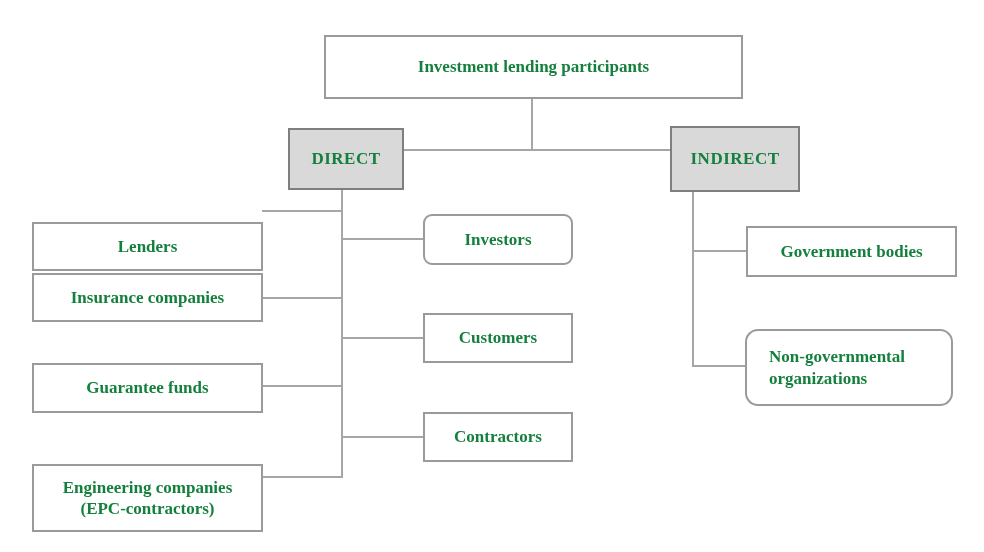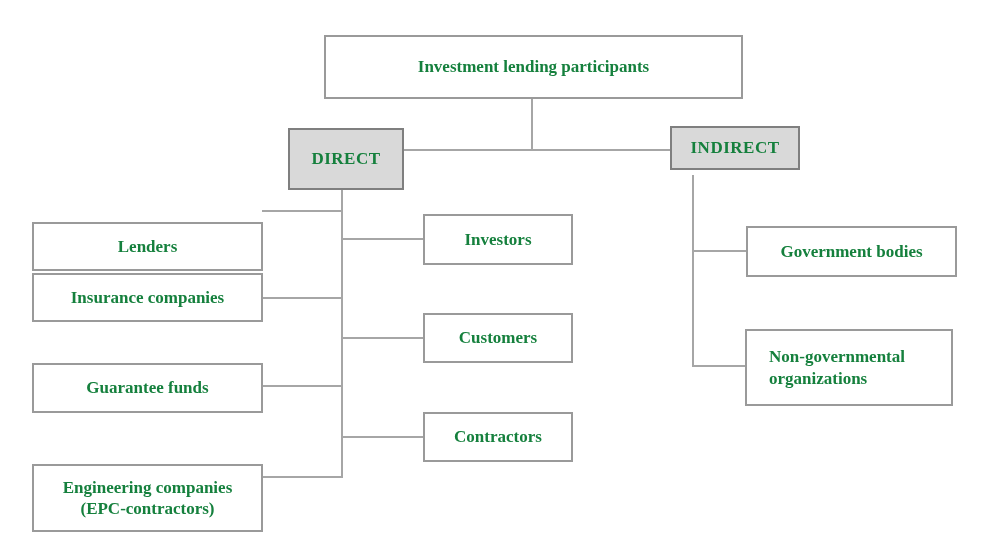--- a/index.html
+++ b/index.html
@@ -29,35 +29,36 @@
   .node.branch {
     background: #d9d9d9;
     border-color: #7f7f7f;
     letter-spacing: 0.5px;
   }
   .node.left-text {
     justify-content: flex-start;
     text-align: left;
     padding-left: 22px;
     padding-right: 40px;
+    border-radius: 13px;
   }
   .line {
     position: absolute;
     background: #a6a6a6;
   }
 
   
   #n-root        { left: 324px; top: 35px;  width: 419px; height: 64px; }
   #n-direct      { left: 288px; top: 128px; width: 116px; height: 62px; }
-  #n-indirect    { left: 670px; top: 126px; width: 130px; height: 44px; }
+  #n-indirect    { left: 670px; top: 126px; width: 130px; height: 66px; }
   #n-lenders     { left: 32px;  top: 186px; width: 231px; height: 49px; margin-top: 36px; }
   #n-insurance   { left: 32px;  top: 273px; width: 231px; height: 49px; }
   #n-guarantee   { left: 32px;  top: 363px; width: 231px; height: 50px; }
   #n-engineering { left: 32px;  top: 464px; width: 231px; height: 68px; }
-  #n-investors   { left: 423px; top: 214px; width: 150px; height: 51px; }
+  #n-investors   { left: 423px; top: 214px; width: 150px; height: 51px; border-radius: 9px; }
   #n-customers   { left: 423px; top: 313px; width: 150px; height: 50px; }
   #n-contractors { left: 423px; top: 412px; width: 150px; height: 50px; }
   #n-government  { left: 746px; top: 226px; width: 211px; height: 51px; }
   #n-ngo         { left: 745px; top: 329px; width: 208px; height: 77px; }
 
   
   #l-root-v        { left: 531px; top: 99px;  width: 2px;   height: 51px;  }
   #l-branch-h      { left: 403px; top: 149px; width: 268px; height: 2px;   }
   #l-direct-spine  { left: 341px; top: 177px; width: 2px;   height: 301px; }
   #l-lenders       { left: 262px; top: 210px; width: 80px;  height: 2px;   }

